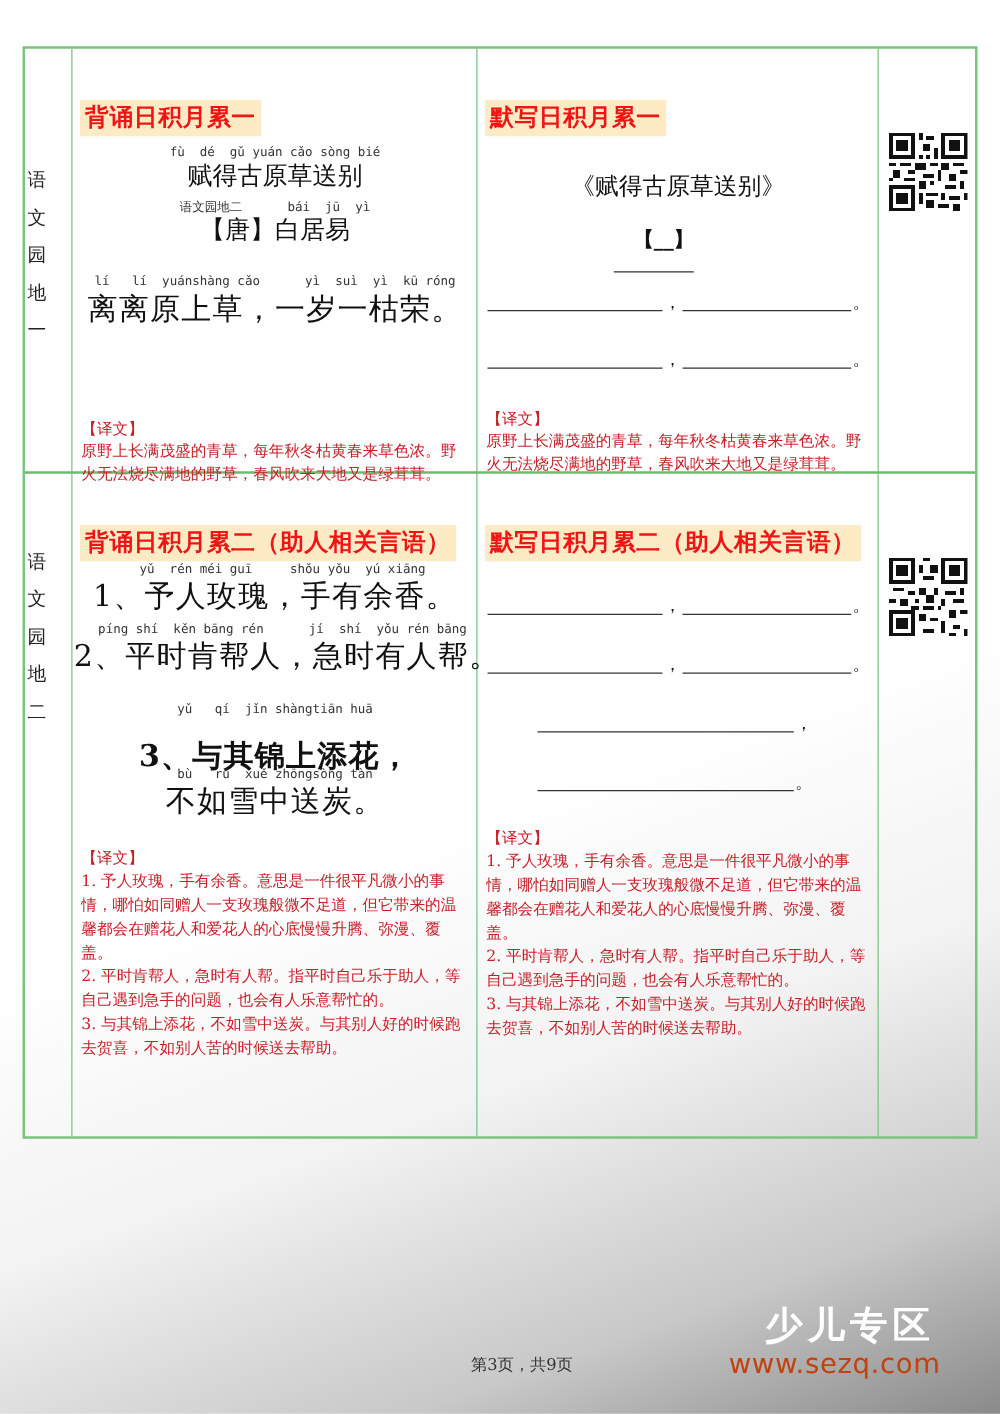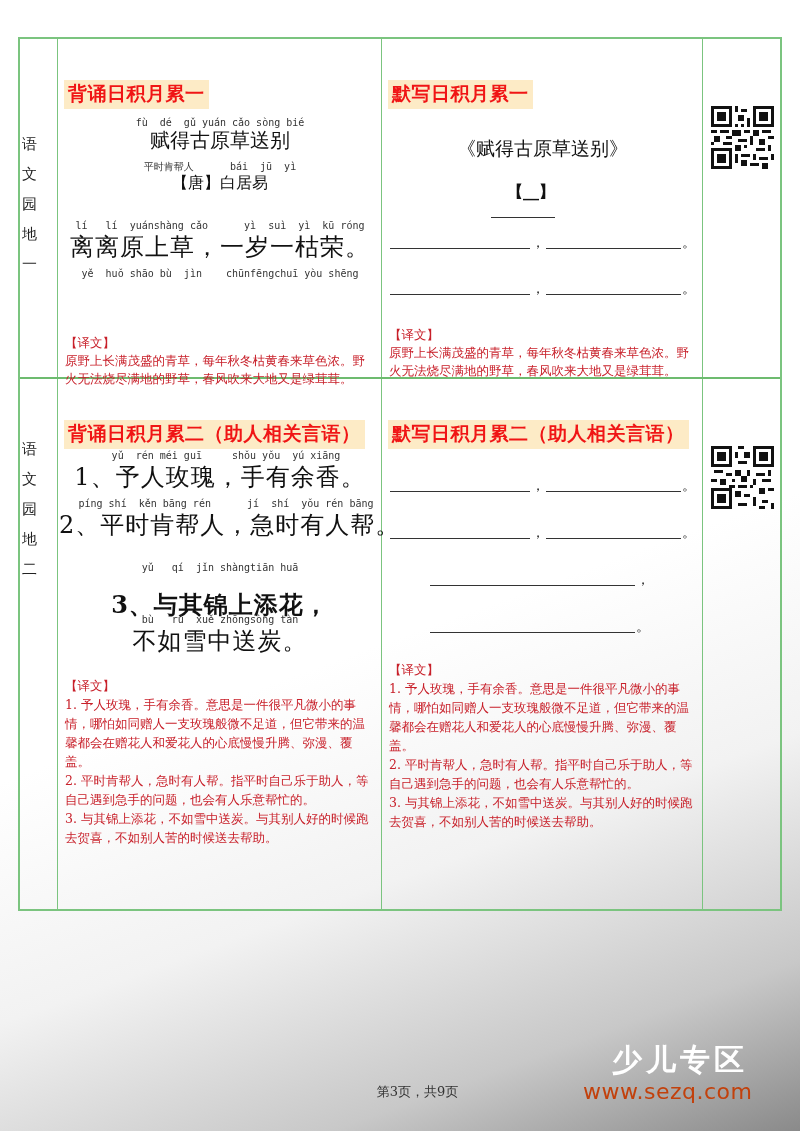--- a/index.html
+++ b/index.html
@@ -21,21 +21,21 @@
     font-family: "DejaVu Serif", serif; font-size: 15px; line-height: 30px; color: #222;
   }
   .section-title {
     display: inline-block; background: #fdebc6; color: #f01515;
     font-size: 19px; font-weight: bold; padding: 1px 4px 2px 4px; letter-spacing: 0.5px;
     white-space: nowrap;
   }
   .py { font-family: "DejaVu Sans Mono", monospace; font-size: 10px; color: #333; white-space: pre; text-align: center; line-height: 12px; }
   .hz { text-align: center; color: #111; white-space: nowrap; }
   .poem-title { font-size: 20px; line-height: 24px; }
-  .poem-author { font-size: 16px; line-height: 24px; }
+  .poem-author { font-size: 20px; line-height: 24px; }
   .poem-line { font-family: "DejaVu Serif", serif; font-size: 24px; line-height: 30px; letter-spacing: 1px; }
   .yiwen { color: #c8202a; font-family: "DejaVu Serif", serif; font-size: 12.5px; line-height: 18px; }
   .yiwen .yw-head { color: #c8202a; }
   .blank-row { position: absolute; display: flex; align-items: flex-end; font-family: "DejaVu Serif", serif; font-size: 14px; }
   .blank { display: inline-block; border-bottom: 1.3px solid #333; height: 14px; }
   .punct { display: inline-block; width: 16px; text-align: center; font-size: 14px; line-height: 14px; }
   .qr {
     position: absolute; width: 63px; height: 63px; background: #fff;
   }
   .footer-page { position: absolute; left: 0; right: 0; top: 1083px; text-align: center; font-family: "DejaVu Serif", serif; font-size: 13px; color: #333; padding-left: 35px; }
@@ -56,26 +56,25 @@
   <div class="unit-label" style="left:0; top:90px;">
     <div style="width:15px;margin:0 auto;word-break:break-all;">语文园地一</div>
   </div>
 
   <div class="cell" style="left:39px; top:0; width:322px; height:338px;">
     <div style="position:absolute; left:5px; top:8px;">
       <span class="section-title">背诵日积月累一</span>
     </div>
     <div class="py" style="position:absolute; left:0; right:0; top:45px;">fù  dé  gǔ yuán cǎo sòng bié</div>
     <div class="hz poem-title" style="position:absolute; left:0; right:0; top:56px;">赋得古原草送别</div>
-    <div class="py" style="position:absolute; left:0; right:0; top:89px;">平时肯帮人      bái  jū  yì</div>
+    <div class="py" style="position:absolute; left:0; right:0; top:89px;">语文园地二      bái  jū  yì</div>
     <div class="hz poem-author" style="position:absolute; left:0; right:0; top:99px;">【唐】白居易</div>
 
     <div class="py" style="position:absolute; left:0; right:0; top:148px;">lí   lí  yuánshàng cǎo      yì  suì  yì  kū róng</div>
     <div class="hz poem-line" style="position:absolute; left:0; right:0; top:160px;">离离原上草，一岁一枯荣。</div>
-    <div class="py" style="position:absolute; left:0; right:0; top:196px;">yě  huǒ shāo bù  jìn    chūnfēngchuī yòu shēng</div>
 
     <div class="yiwen" style="position:absolute; left:6px; right:8px; top:262px;">
       <div class="yw-head">【译文】</div>
       <div>原野上长满茂盛的青草，每年秋冬枯黄春来草色浓。野火无法烧尽满地的野草，春风吹来大地又是绿茸茸。</div>
     </div>
   </div>
 
   <div class="cell" style="left:363px; top:0; width:319px; height:338px;">
     <div style="position:absolute; left:5px; top:8px;">
       <span class="section-title">默写日积月累一</span>

